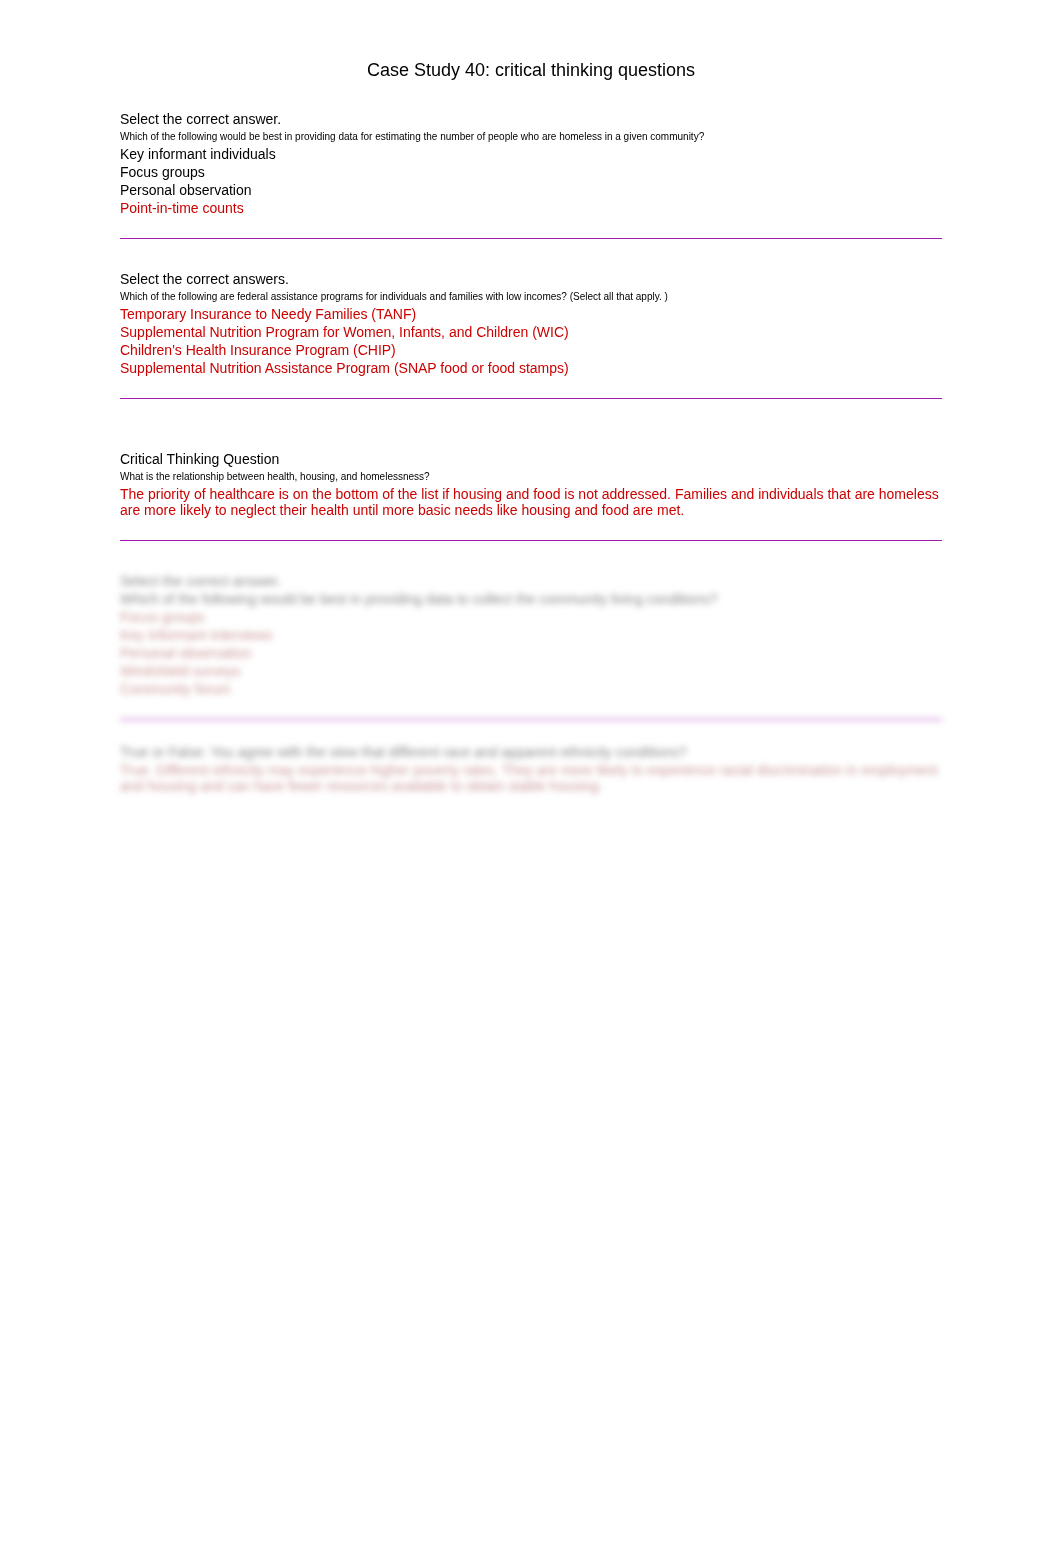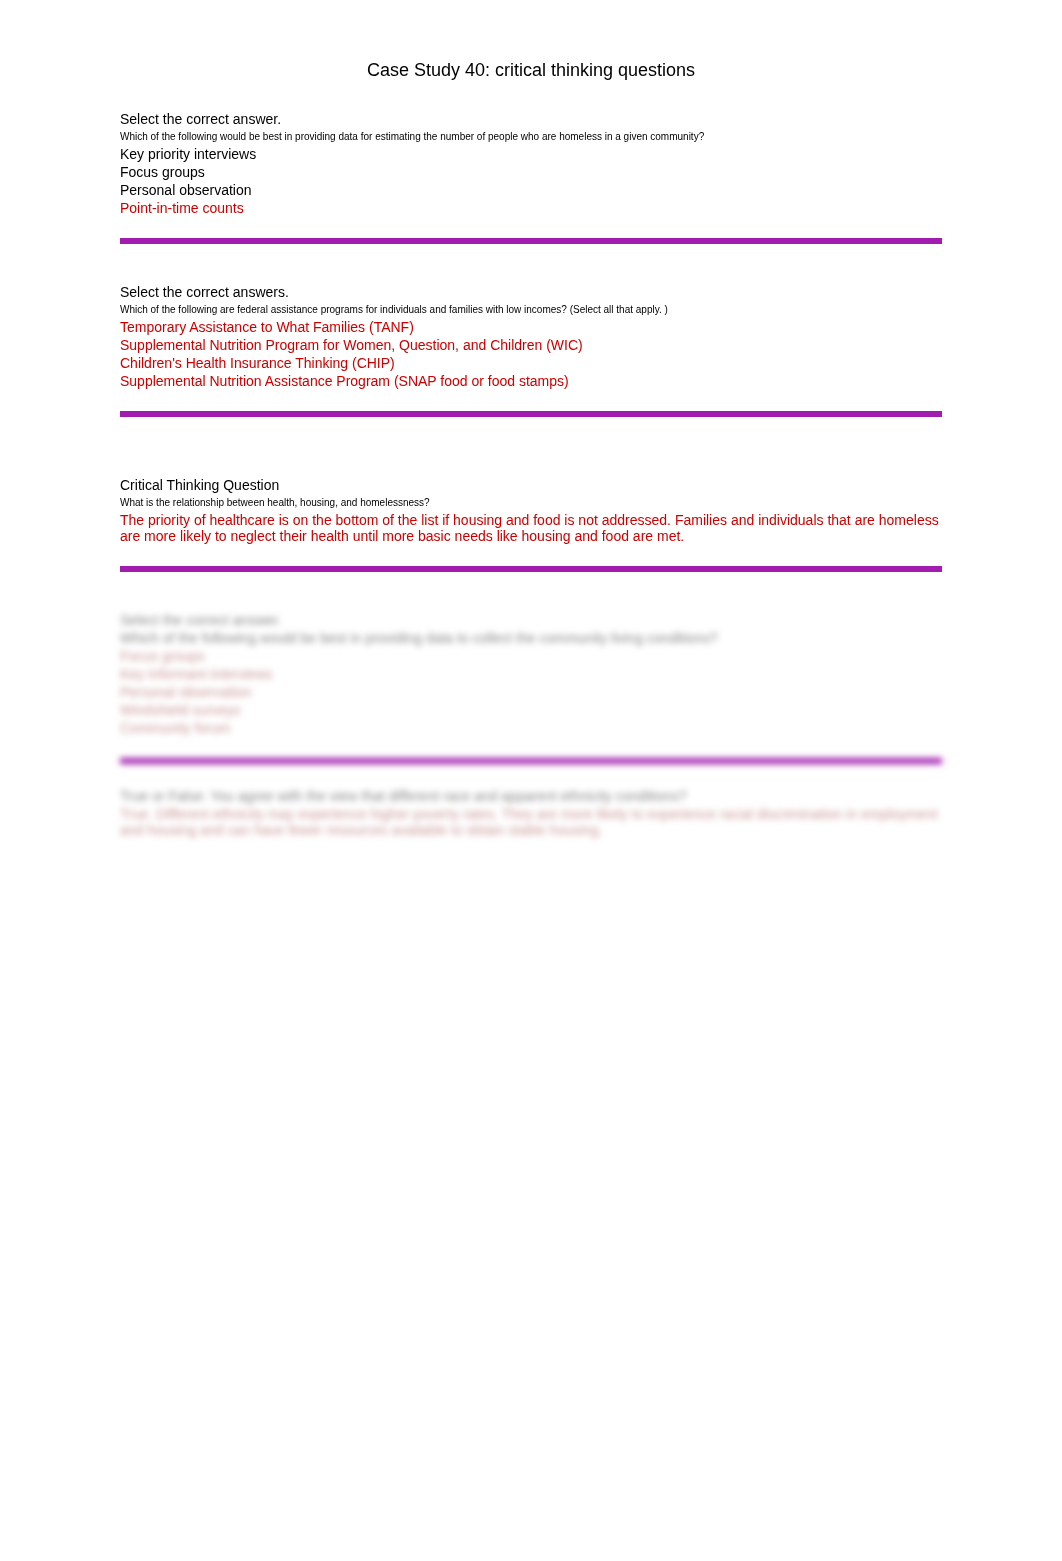--- a/index.html
+++ b/index.html
@@ -19,23 +19,23 @@
     }
 
     .page-title {
       text-align: center;
       font-size: 18px;
       margin-bottom: 30px;
       color: #000;
     }
 
     .question-block {
-      margin-bottom: 20px;
+      margin-bottom: 12px;
       padding-bottom: 20px;
-      border-bottom: 6px solid #a21caf;
+      border-bottom: 1px solid #a21caf;
     }
 
     .question-block:last-of-type {
       border-bottom: none;
     }
 
     .question-intro {
       font-size: 14px;
       margin-bottom: 4px;
       color: #000;
@@ -80,34 +80,34 @@
     }
   </style>
 </head>
 <body>
 
 <div class="page-title">Case Study 40: critical thinking questions</div>
 
 <div class="question-block">
   <div class="question-intro">Select the correct answer.</div>
   <div class="question-text">Which of the following would be best in providing data for estimating the number of people who are homeless in a given community?</div>
-  <div class="answer-option">Key priority interviews</div>
+  <div class="answer-option">Key informant individuals</div>
   <div class="answer-option">Focus groups</div>
   <div class="answer-option">Personal observation</div>
   <div class="answer-option answer-correct">Point-in-time counts</div>
 </div>
 
 <div class="section-spacer"></div>
 
 <div class="question-block">
   <div class="question-intro">Select the correct answers.</div>
   <div class="question-text">Which of the following are federal assistance programs for individuals and families with low incomes? (Select all that apply. )</div>
-  <div class="answer-option answer-correct">Temporary Assistance to What Families (TANF)</div>
-  <div class="answer-option answer-correct">Supplemental Nutrition Program for Women, Question, and Children (WIC)</div>
-  <div class="answer-option answer-correct">Children's Health Insurance Thinking (CHIP)</div>
+  <div class="answer-option answer-correct">Temporary Insurance to Needy Families (TANF)</div>
+  <div class="answer-option answer-correct">Supplemental Nutrition Program for Women, Infants, and Children (WIC)</div>
+  <div class="answer-option answer-correct">Children's Health Insurance Program (CHIP)</div>
   <div class="answer-option answer-correct">Supplemental Nutrition Assistance Program (SNAP food or food stamps)</div>
 </div>
 
 <div class="section-spacer"></div>
 <div class="section-spacer"></div>
 
 <div class="question-block">
   <div class="question-intro">Critical Thinking Question</div>
   <div class="question-text">What is the relationship between health, housing, and homelessness?</div>
   <div class="answer-option answer-correct">The priority of healthcare is on the bottom of the list if housing and food is not addressed. Families and individuals that are homeless are more likely to neglect their health until more basic needs like housing and food are met.</div>

